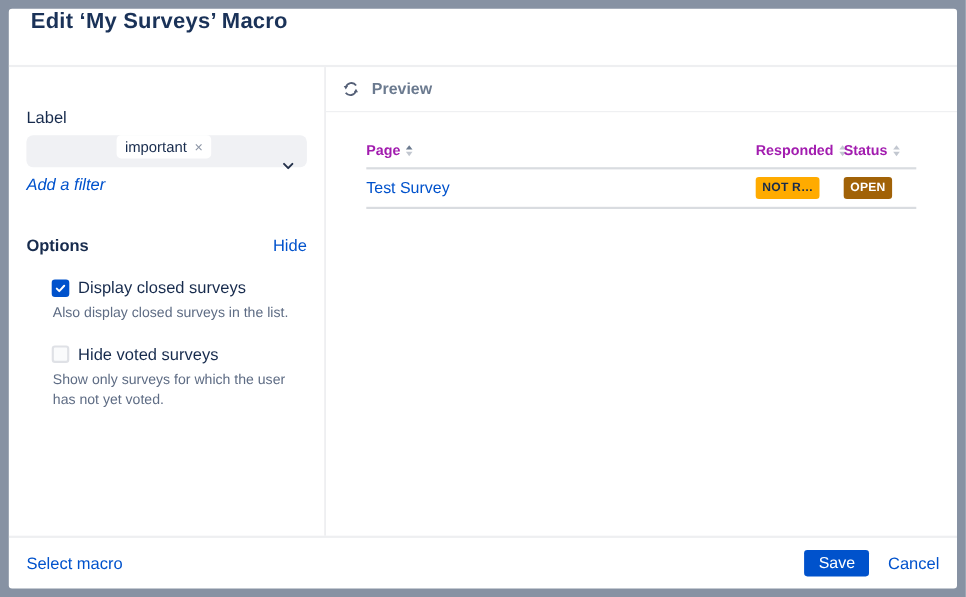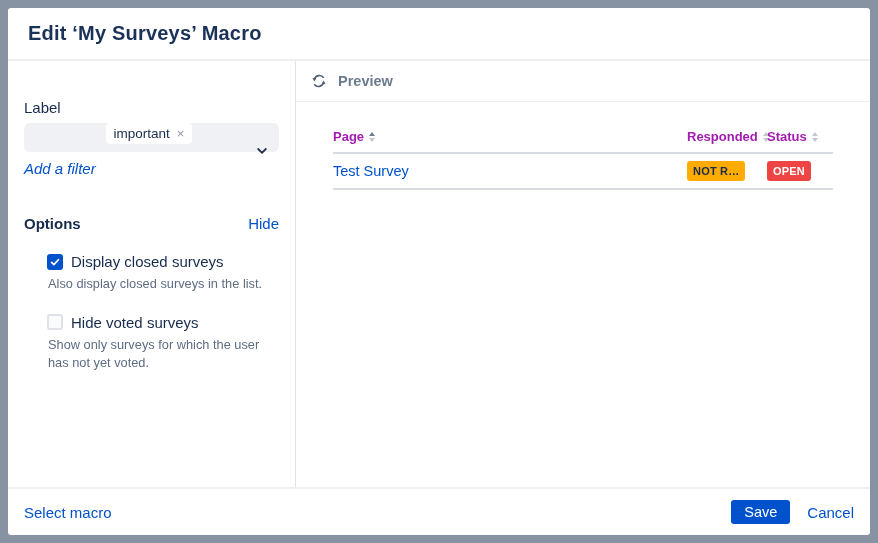--- a/index.html
+++ b/index.html
@@ -14,21 +14,21 @@
     position: absolute; inset: 8px;
     background: #ffffff;
     border-radius: 3px;
     overflow: hidden;
     display: flex; flex-direction: column;
   }
   
   .dlg-header {
     height: 53px; flex: 0 0 53px;
     border-bottom: 2px solid #EEEFF1;
-    display: flex; align-items: center;
+    display: flex; align-items: flex-start;
     padding: 0 20px;
   }
   .dlg-title {
     font-size: 20px; font-weight: bold; color: #1A3258;
     letter-spacing: 0.2px;
   }
   
   .dlg-body { flex: 1; display: flex; min-height: 0; }
   .left-panel {
     width: 288px; flex: 0 0 288px;
@@ -119,21 +119,21 @@
   }
   .page-link { font-size: 14.5px; }
   .badge {
     display: inline-block;
     font-size: 11px; font-weight: bold;
     padding: 4px 6px; border-radius: 3px;
     letter-spacing: 0.2px;
     white-space: nowrap;
   }
   .badge-responded { background: #FFAB00; color: #172B4D; }
-  .badge-open { background: #ef4444; color: #ffffff; }
+  .badge-open { background: #a16207; color: #ffffff; }
   
   .dlg-footer {
     flex: 0 0 48px; height: 48px;
     border-top: 2px solid #EEEFF1;
     display: flex; align-items: center;
     padding: 5px 16px;
     gap: 44px;
   }
   .footer-right { margin-left: auto; display: flex; align-items: center; gap: 17px; }
   .btn-primary {

